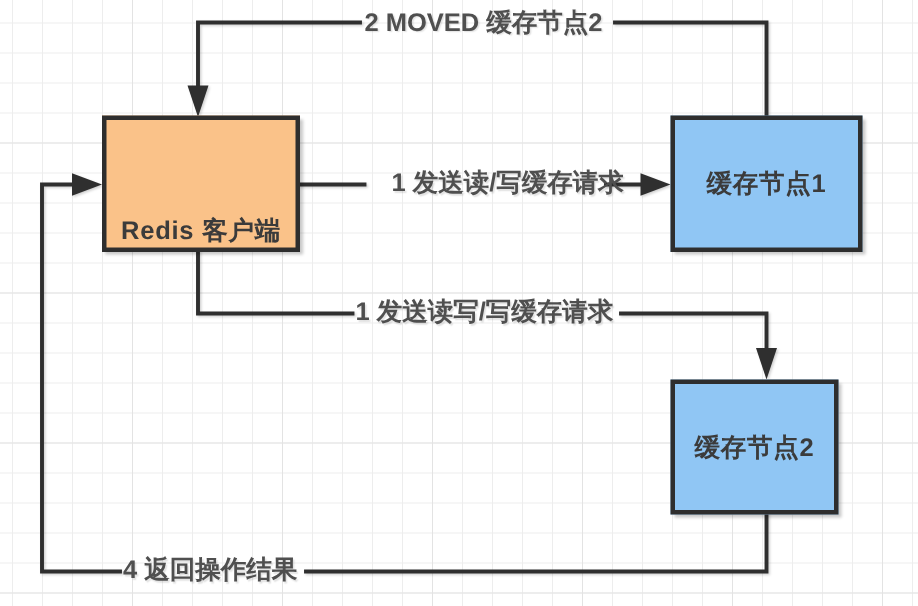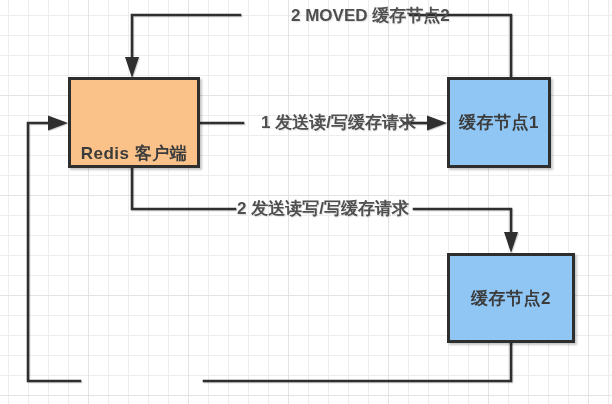--- a/index.html
+++ b/index.html
@@ -41,32 +41,32 @@
     box-shadow:2px 2px 2px rgba(0,0,0,0.22);
     display:flex;
     align-items:center;
     justify-content:center;
     font-size:17px;
     font-weight:600;
     color:#3b3b3b;
     letter-spacing:0.5px;
   }
   .node-redis{left:68px;top:77px;width:132px;height:91px;background:#fac289;align-items:flex-end;}
-  .node-cache1{left:447px;top:77px;width:104px;height:91px;background:#90c6f4;}
-  .node-cache2{left:447px;top:253px;width:128px;height:90px;background:#90c6f4;}
+  .node-cache1{left:447px;top:77px;width:128px;height:91px;background:#90c6f4;}
+  .node-cache2{left:447px;top:253px;width:112px;height:90px;background:#90c6f4;}
   .edge-label{
     position:absolute;
     transform:translateY(-54%);
     white-space:nowrap;
     font-size:17px;
     font-weight:600;
     color:#4f4f4f;
     text-shadow:1px 1px 1px rgba(0,0,0,0.12);
   }
-  .label-moved{left:243px;top:16px;margin-left:48px;}
+  .label-moved{left:243px;top:16px;}
   .label-req1{left:245px;top:123px;margin-left:16px;}
   .label-req3{left:237px;top:209px;}
   .label-result{left:82px;top:381px;}
 </style>
 </head>
 <body>
 
 <div class="stage">
 
   <svg class="wires" viewBox="0 0 612 404" aria-hidden="true">
@@ -103,15 +103,16 @@
   <div class="node node-cache1">
     <span>缓存节点1</span>
   </div>
 
   <div class="node node-cache2">
     <span>缓存节点2</span>
   </div>
 
   <div class="edge-label label-moved">2 MOVED 缓存节点2</div>
   <div class="edge-label label-req1">1 发送读/写缓存请求</div>
-  <div class="edge-label label-req3">2 发送读写/写缓存请求</div>
+  <div class="edge-label label-req3">1 发送读写/写缓存请求</div>
+  <div class="edge-label label-result">4 返回操作结果</div>
 
 </div>
 
 </body></html>

